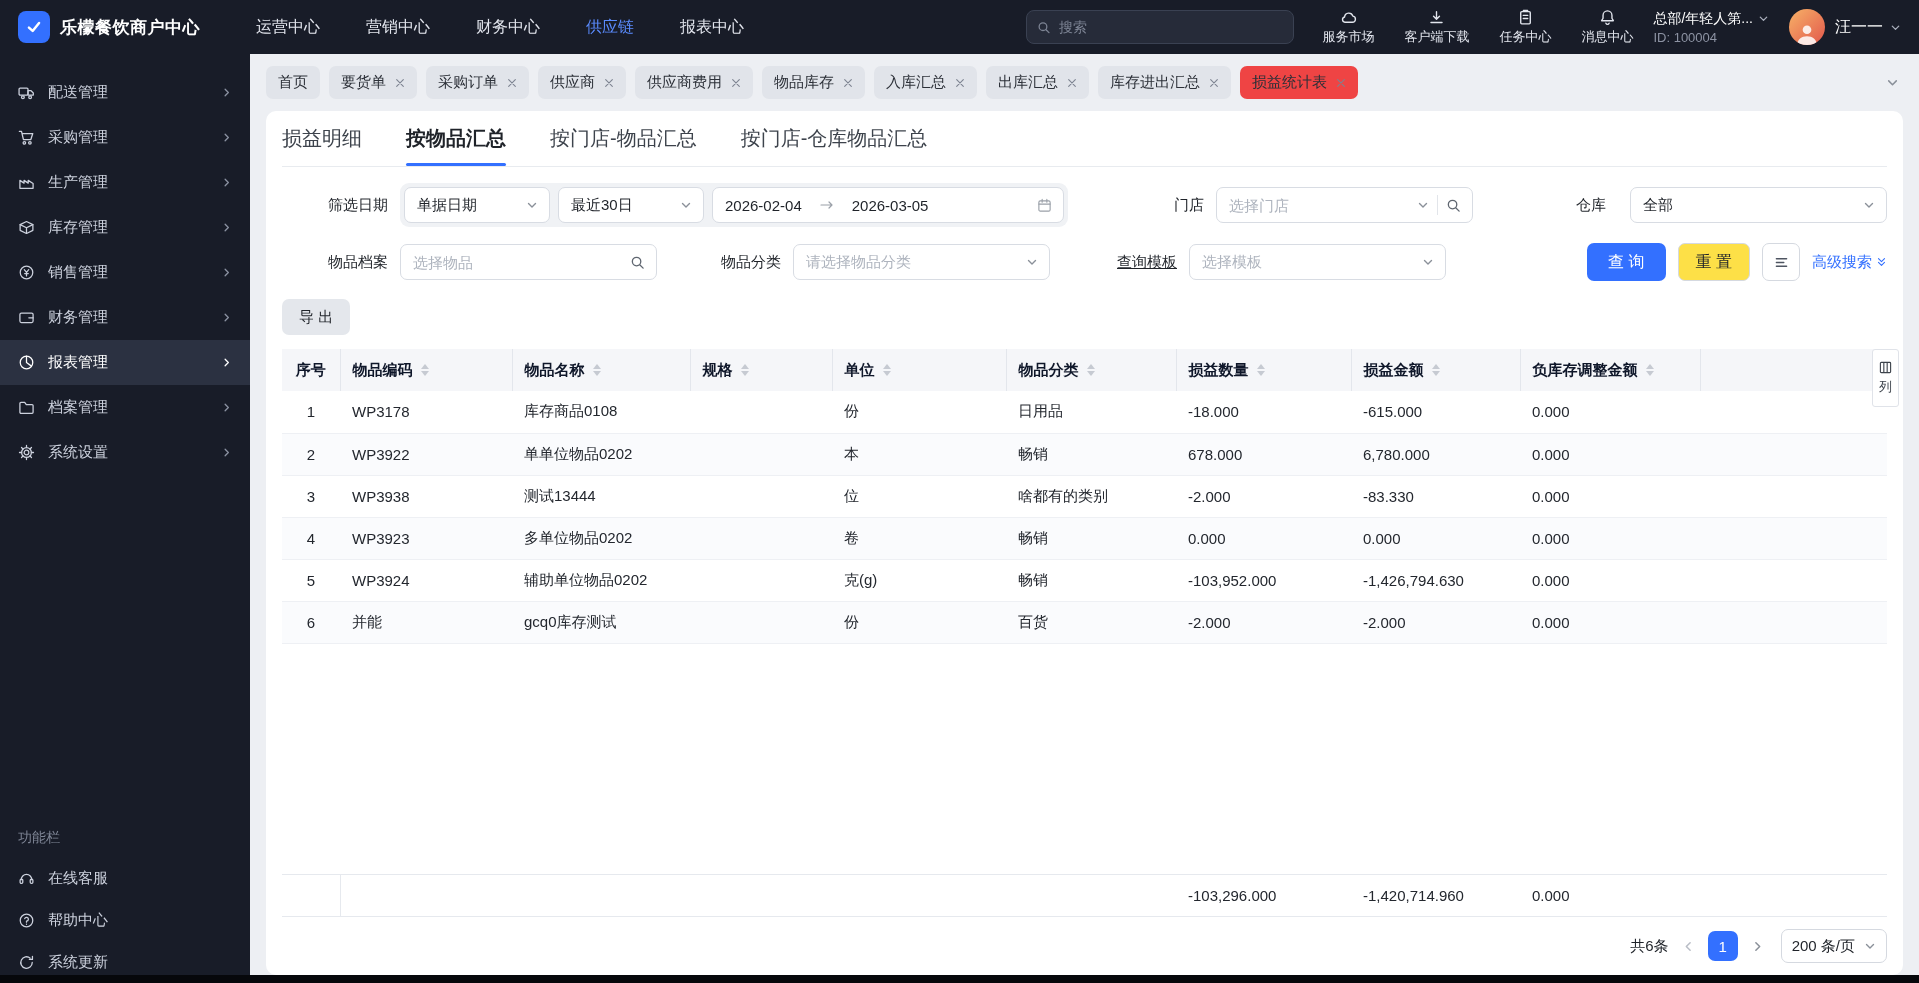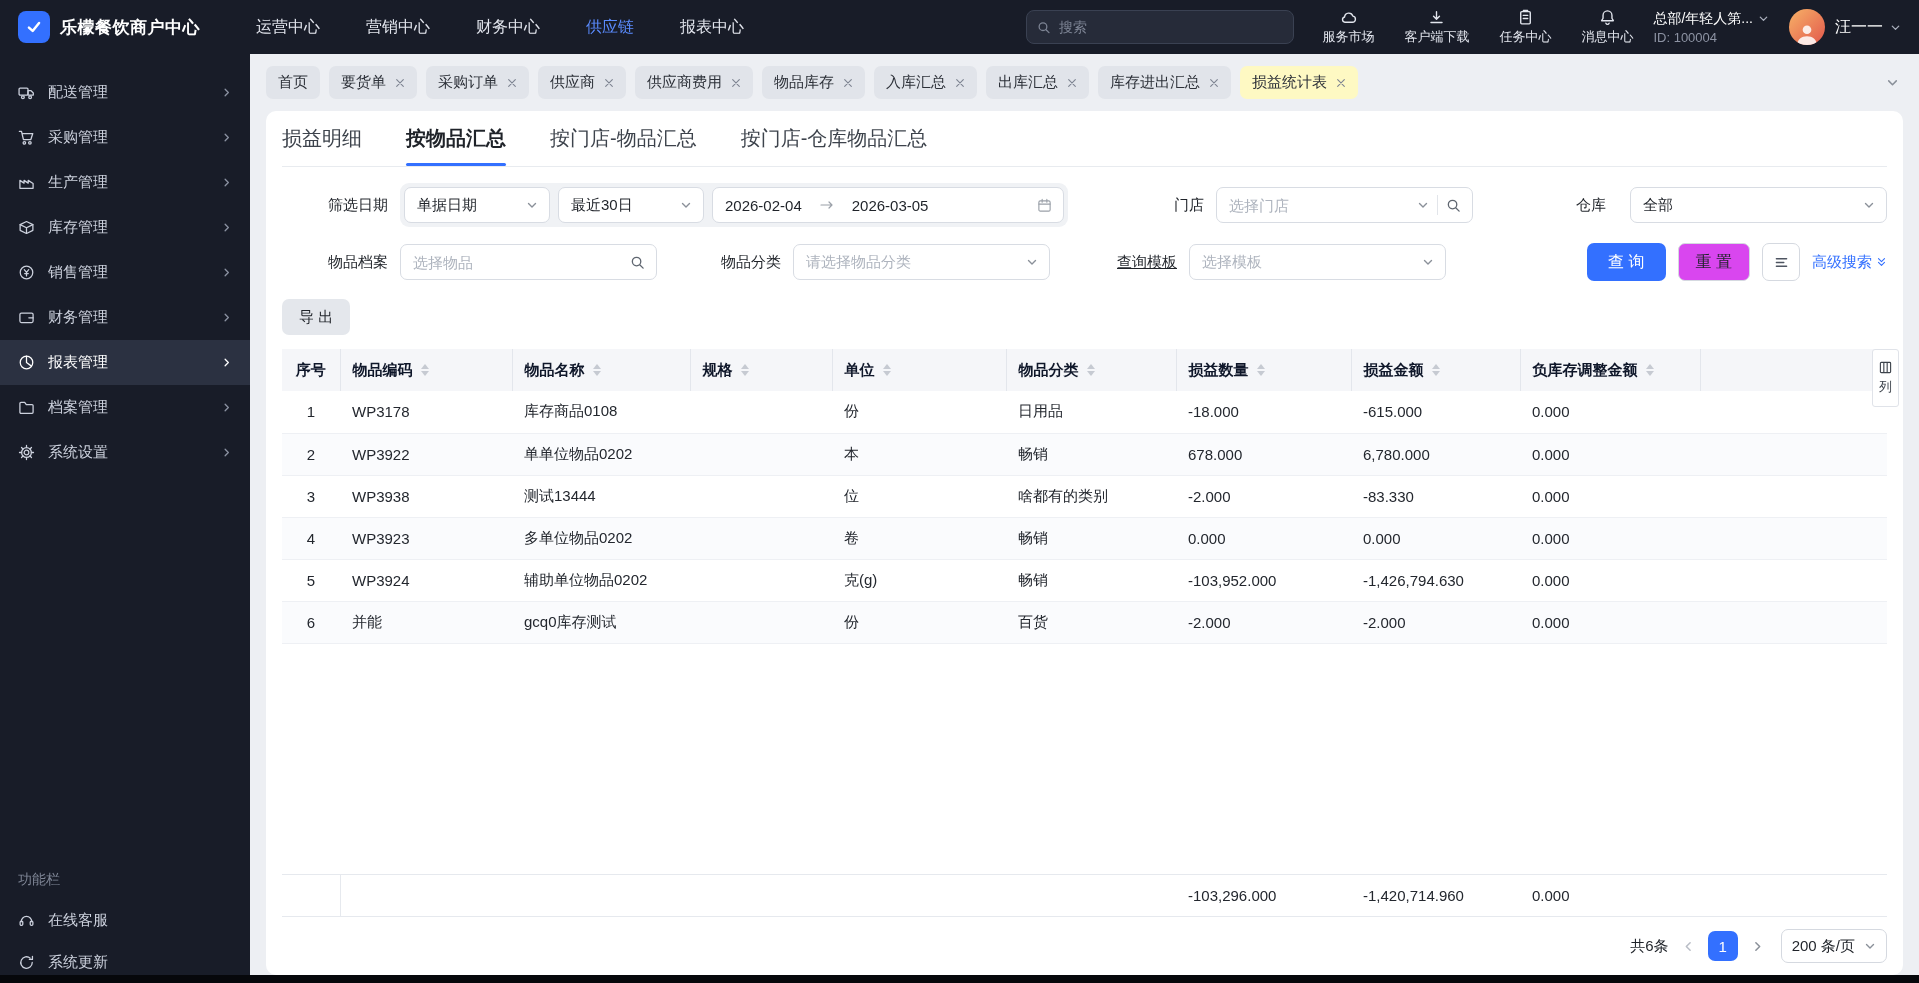--- a/index.html
+++ b/index.html
@@ -33,21 +33,21 @@
   .side-item.active { background:#2b3141; color:#fff; }
   .side-item .grow { flex:1; }
   .side-spacer { flex:1; }
   .side-section { padding:16px 18px 10px; color:#7e8595; font-size:14px; }
   .side-foot .side-item { height:42px; }
   .content { flex:1; display:flex; flex-direction:column; min-width:0; }
 
   
   .chips { display:flex; align-items:center; gap:9px; padding:12px 16px; flex:0 0 auto; }
   .chip { height:33px; display:flex; align-items:center; gap:9px; padding:0 12px; background:#e1e4ea; border-radius:7px; font-size:15px; color:#2c3038; cursor:pointer; white-space:nowrap; }
-  .chip.active { background:#fef9c3; }
+  .chip.active { background:#ef4444; }
   .chip .x { color:#7d8391; display:flex; }
   .chips-overflow { margin-left:auto; color:#8a9099; cursor:pointer; padding:4px; }
 
   
   .card { flex:1; margin:0 16px 8px; background:#fff; border-radius:10px; display:flex; flex-direction:column; min-height:0; padding:0 16px; }
   .subtabs { height:56px; flex:0 0 56px; display:flex; gap:44px; align-items:stretch; border-bottom:1px solid #e8ebef; }
   .subtab { font-size:20px; color:#3d434c; position:relative; display:flex; align-items:center; cursor:pointer; }
   .subtab.active { color:#1f2329; font-weight:700; }
   .subtab.active::after { content:""; position:absolute; left:0; right:0; bottom:0; height:3px; background:#3370ff; border-radius:2px; }
 
@@ -60,21 +60,21 @@
   .ctrl .ph { color:#aeb4be; white-space:nowrap; }
   .ctrl .val { white-space:nowrap; }
   .ctrl input { border:none; outline:none; font-size:15px; flex:1; min-width:0; color:#1f2329; background:transparent; }
   .ctrl input::placeholder { color:#aeb4be; }
   .sb { justify-content:space-between; }
   .w146 { width:146px; } .w257 { width:257px; } .w352 { width:352px; }
   .vline { width:1px; height:20px; background:#e2e5ea; }
   .ml-store { margin-left:106px; } .ml-cat { margin-left:64px; } .ml-tpl { margin-left:67px;text-decoration:underline; }
   .right-group { margin-left:auto; display:flex; align-items:center; gap:12px; }
   .btn-primary { height:38px; padding:0 21px; background:#3370ff; color:#fff; border:none; border-radius:7px; font-size:16px; cursor:pointer; white-space:nowrap; }
-  .btn-plain { height:38px; padding:0 17px; background:#d946ef; border:1px solid #d5d9e0; border-radius:7px; font-size:16px; color:#1f2329; cursor:pointer; white-space:nowrap; }
+  .btn-plain { height:38px; padding:0 17px; background:#fde047; border:1px solid #d5d9e0; border-radius:7px; font-size:16px; color:#1f2329; cursor:pointer; white-space:nowrap; }
   .btn-sq { width:38px; height:38px; display:flex; align-items:center; justify-content:center; background:#fff; border:1px solid #d5d9e0; border-radius:7px; color:#4e5561; cursor:pointer; }
   .adv { color:#3370ff; font-size:15px; display:flex; align-items:center; gap:4px; cursor:pointer; white-space:nowrap; }
 
   .toolbar { padding:2px 0 14px; flex:0 0 auto; }
   .btn-export { height:36px; padding:0 17px; background:#e4e7ec; border:none; border-radius:7px; font-size:15px; color:#1f2329; cursor:pointer; }
 
   
   .table-zone { flex:1; display:flex; flex-direction:column; min-height:0; position:relative; }
   table { border-collapse:collapse; table-layout:fixed; width:100%; }
   thead th { background:#f5f6f9; height:42px; font-size:15px; font-weight:600; text-align:left; padding:0 12px; color:#0f172a; }
@@ -293,20 +293,28 @@
 
       <div class="side-foot">
         <div class="side-section">功能栏</div>
         <div class="side-item">
           <svg class="ic" width="17" height="17" viewBox="0 0 16 16" fill="none" stroke="currentColor" stroke-width="1.2" stroke-linecap="round" stroke-linejoin="round">
               <path d="M3 9.2a5 5 0 0 1 10 0"></path>
               <rect x="2" y="8.6" width="2.5" height="4" rx="1.1"></rect>
               <rect x="11.5" y="8.6" width="2.5" height="4" rx="1.1"></rect>
             </svg>
           <span>在线客服</span>
+        </div>
+        <div class="side-item">
+          <svg class="ic" width="17" height="17" viewBox="0 0 16 16" fill="none" stroke="currentColor" stroke-width="1.2" stroke-linecap="round" stroke-linejoin="round">
+              <circle cx="8" cy="8" r="5.9"></circle>
+              <path d="M6.3 6.2A1.8 1.8 0 1 1 8 8.6v1"></path>
+              <path d="M8 11.4v.2"></path>
+            </svg>
+          <span>帮助中心</span>
         </div>
         <div class="side-item">
           <svg class="ic" width="17" height="17" viewBox="0 0 16 16" fill="none" stroke="currentColor" stroke-width="1.2" stroke-linecap="round" stroke-linejoin="round">
               <path d="M13.4 8A5.4 5.4 0 1 1 11.5 3.9"></path>
               <path d="M13.6 2.2v2.9h-2.9"></path>
             </svg>
           <span>系统更新</span>
         </div>
       </div>
     </aside>

